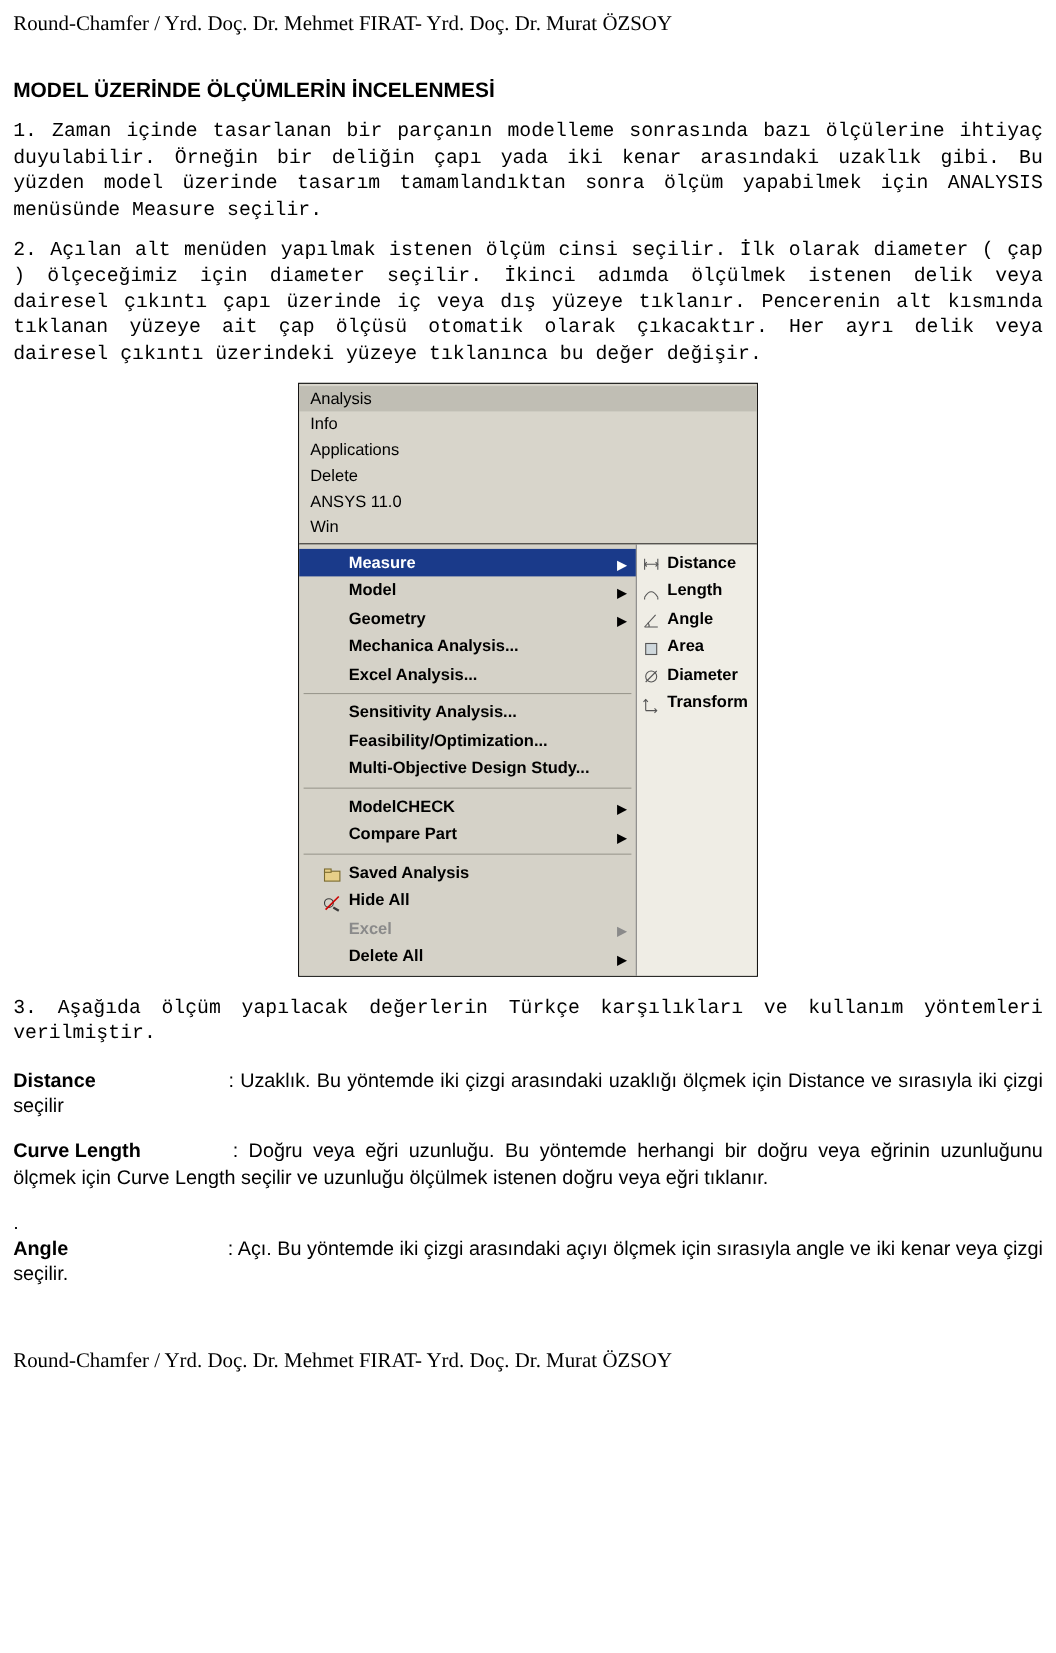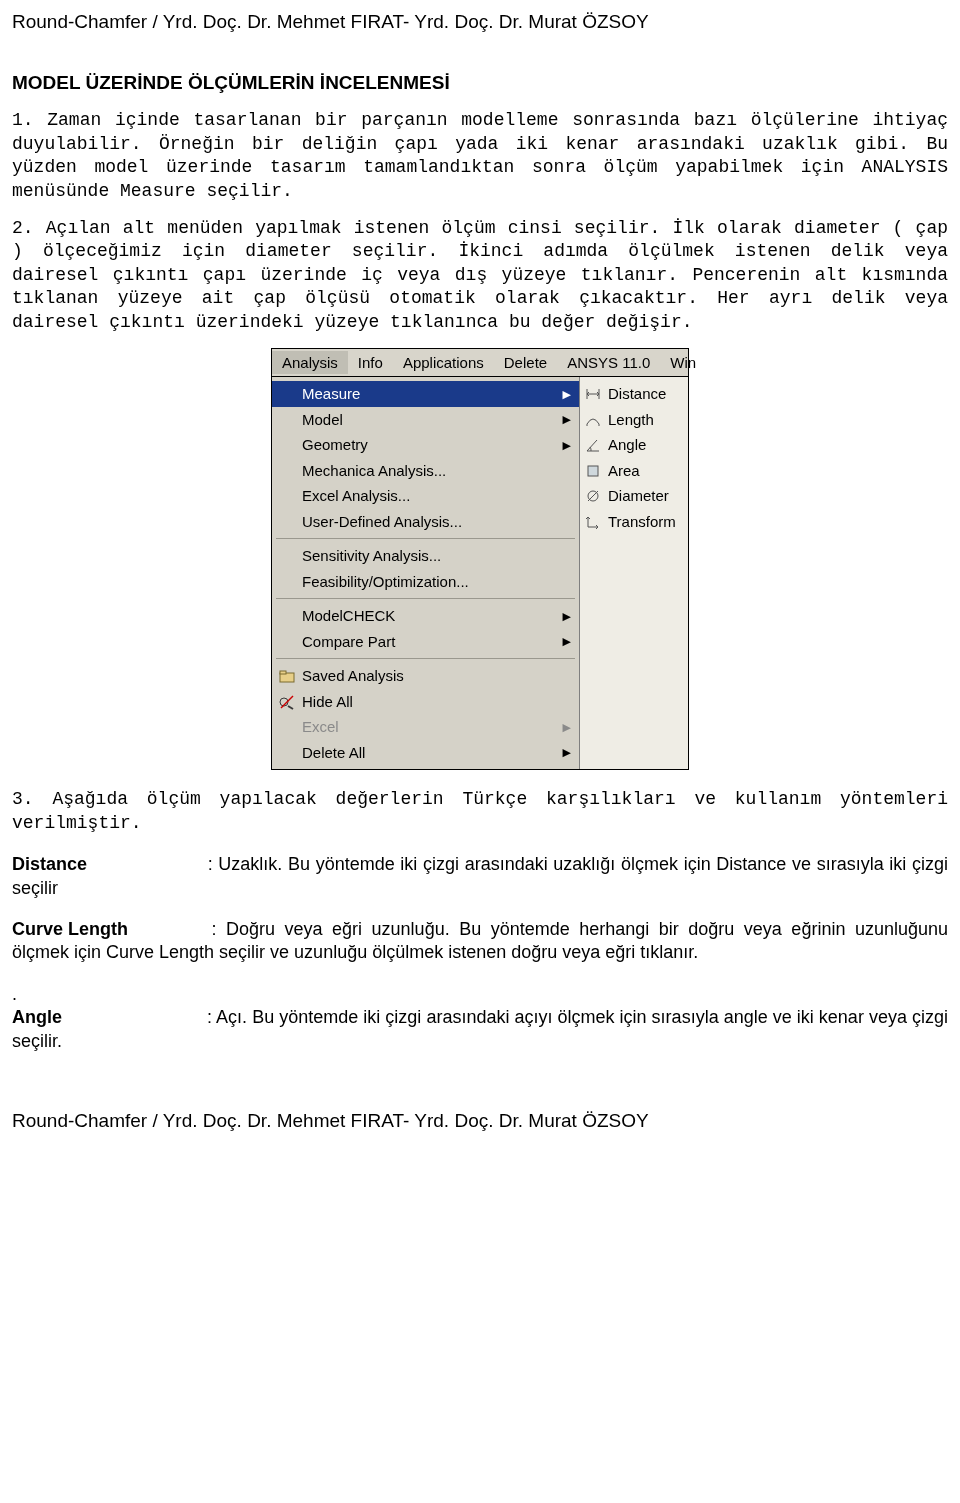--- a/index.html
+++ b/index.html
@@ -6,21 +6,21 @@
   body {
     font-family: "Times New Roman", serif;
     font-size: 18px;
     line-height: 1.3;
     color: #000;
     background: #fff;
     padding: 10px 12px;
     width: 960px;
   }
   .header, .footer {
-    font-family: Liberation Sans, sans-serif;
+    font-family: Liberation Serif, serif;
     font-size: 19px;
     color: #000;
     margin-bottom: 30px;
   }
   .footer { margin-top: 56px; margin-bottom: 0; }
   .section-title {
     font-weight: bold;
     font-size: 19px;
     margin: 36px 0 14px 0;
     font-family: Arial, sans-serif;
@@ -51,20 +51,21 @@
     color: #000;
     user-select: none;
     width: 418px;
   }
   .menubar-top {
     display: flex;
     gap: 0;
     border-bottom: 1px solid #000;
     background: #d8d5cb;
     padding: 2px 0;
+    flex-direction: column;
   }
   .menubar-top .mtab {
     padding: 2px 10px;
     white-space: nowrap;
   }
   .menubar-top .mtab.active {
     background: #c0beb4;
   }
   .menu-body {
     display: flex;
@@ -76,26 +77,27 @@
   .menu-col.left {
     background: #d5d2c8;
     border-right: 1px solid #7f7f7f;
   }
   .menu-col.right {
     background: #efede5;
     flex: 0 0 108px;
   }
   .mitem {
     display: flex;
-    align-items: center;
-    padding: 3px 8px 3px 6px;
+    align-items: flex-end;
+    padding: 3px 8px 3px 21px;
     gap: 6px;
     white-space: nowrap;
     position: relative;
     font-size: 15px;
+    font-weight: bold;
   }
   .mitem.highlight {
     background: #1a3a8a;
     color: #fff;
   }
   .mitem.disabled { color: #8a8a8a; }
   .divider {
     height: 1px;
     background: #9a988e;
     margin: 4px 4px;
@@ -154,32 +156,32 @@
           <span class="arrow">▶</span>
         </div>
         <div class="mitem">
           <span class="spacer-icon"></span>
           <span>Mechanica Analysis...</span>
         </div>
         <div class="mitem">
           <span class="spacer-icon"></span>
           <span>Excel Analysis...</span>
         </div>
-        <div class="mitem">
-          <span class="spacer-icon"></span>
-          <span>User-Defined Analysis...</span>
-        </div>
         <div class="divider"></div>
         <div class="mitem">
           <span class="spacer-icon"></span>
           <span>Sensitivity Analysis...</span>
         </div>
         <div class="mitem">
           <span class="spacer-icon"></span>
           <span>Feasibility/Optimization...</span>
+        </div>
+        <div class="mitem">
+          <span class="spacer-icon"></span>
+          <span>Multi-Objective Design Study...</span>
         </div>
         <div class="divider"></div>
         <div class="mitem">
           <span class="spacer-icon"></span>
           <span>ModelCHECK</span>
           <span class="arrow">▶</span>
         </div>
         <div class="mitem">
           <span class="spacer-icon"></span>
           <span>Compare Part</span>

